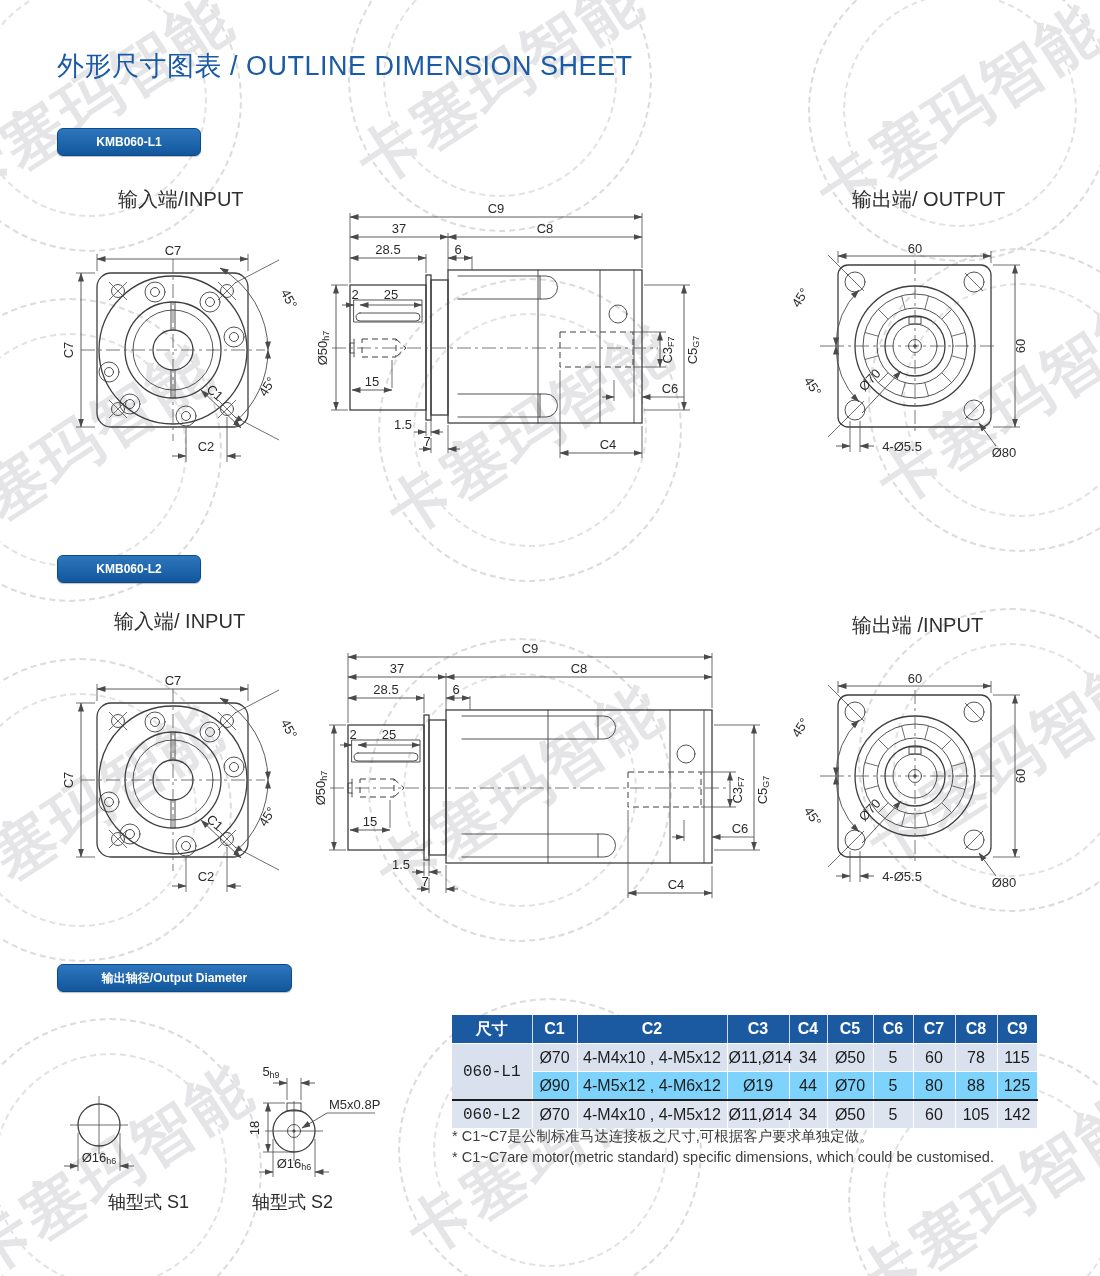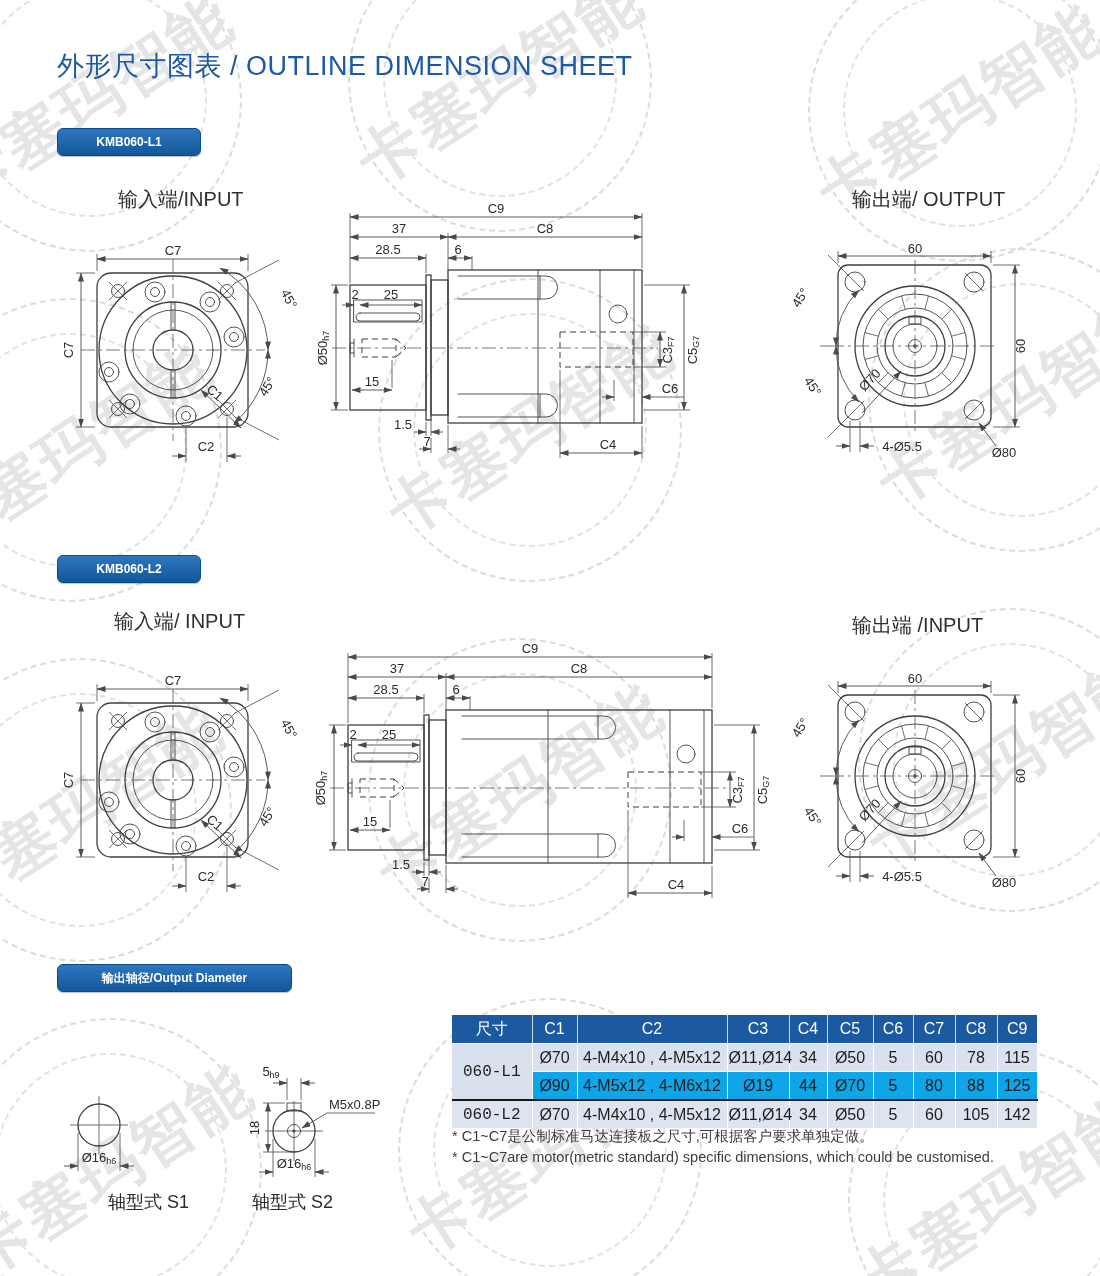--- a/index.html
+++ b/index.html
@@ -34,26 +34,26 @@
   .cl   { stroke:#555; stroke-width:0.8; fill:none; stroke-dasharray:14 4 3 4; }
   .hid  { stroke:#3f3f3f; stroke-width:1; fill:none; stroke-dasharray:6 4; }
   svg text { font-family:"Liberation Sans","DejaVu Sans",sans-serif; font-size:13px;
              fill:#2b2b2b; }
   svg .sub { font-size:9px; }
 
   
   .dim-table { position:absolute; left:452px; top:1015px; z-index:2;
                border-collapse:collapse; table-layout:fixed; width:585px;
                font-size:16px; color:#1d1d1d; text-align:center; }
-  .dim-table th { background:#1b5aa0; color:#fff; font-weight:normal; height:26px;
+  .dim-table th { background:#1b5aa0; color:#fff; font-weight:bold; height:26px;
                   border-right:1px solid #cfd9e8; border-bottom:1px solid #fff; }
   .dim-table th:last-child { border-right:none; }
   .dim-table td { height:25px; border-right:1px solid #fff; }
   .dim-table tr.r1 td { background:#d9e1ee; border-bottom:1px solid #fff; }
-  .dim-table tr.r2 td { background:#0ea5e9; }
+  .dim-table tr.r2 td { background:#7dd3fc; }
   .dim-table tr.r3 td { background:#dde4f0; border-top:2px solid #1a1a1a;margin-left:17px; }
   .dim-table td.model { background:#dee5f0; font-size:16px;font-family:Liberation Mono, monospace; }
 
   .notes { position:absolute; left:452px; top:1126px; z-index:2; font-size:14.5px;
            color:#3d3d3d; line-height:1.45; }
   .shaft-label { position:absolute; z-index:2; font-size:18px; color:#2b2b2b; }
 </style>
 </head>
 <body>
 

